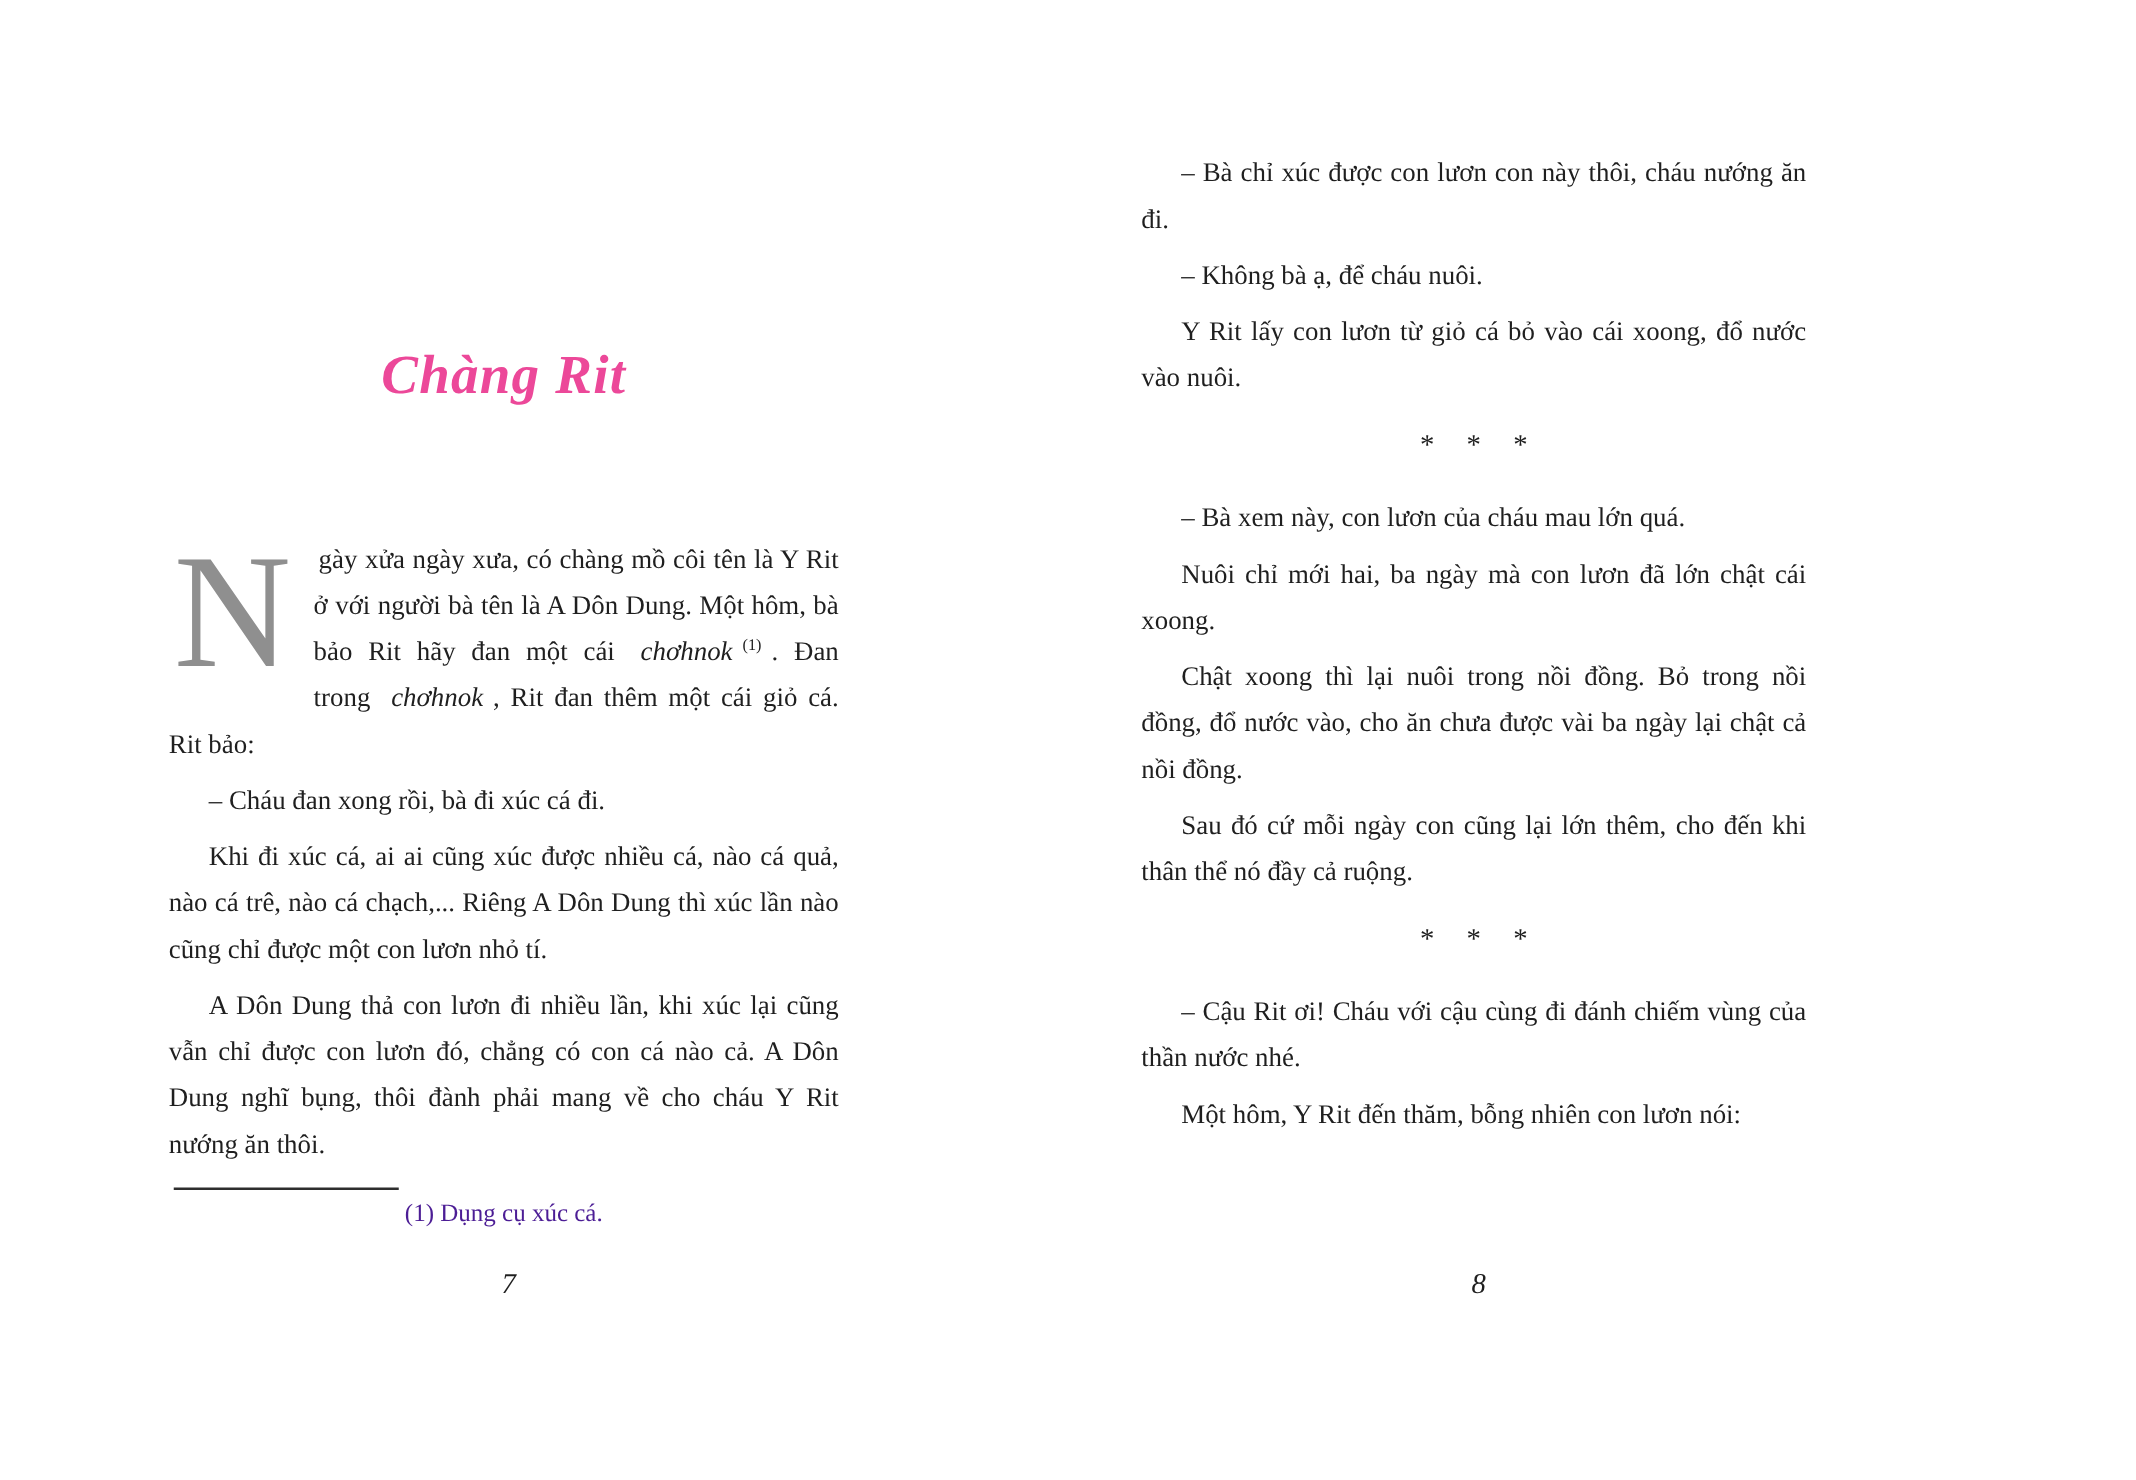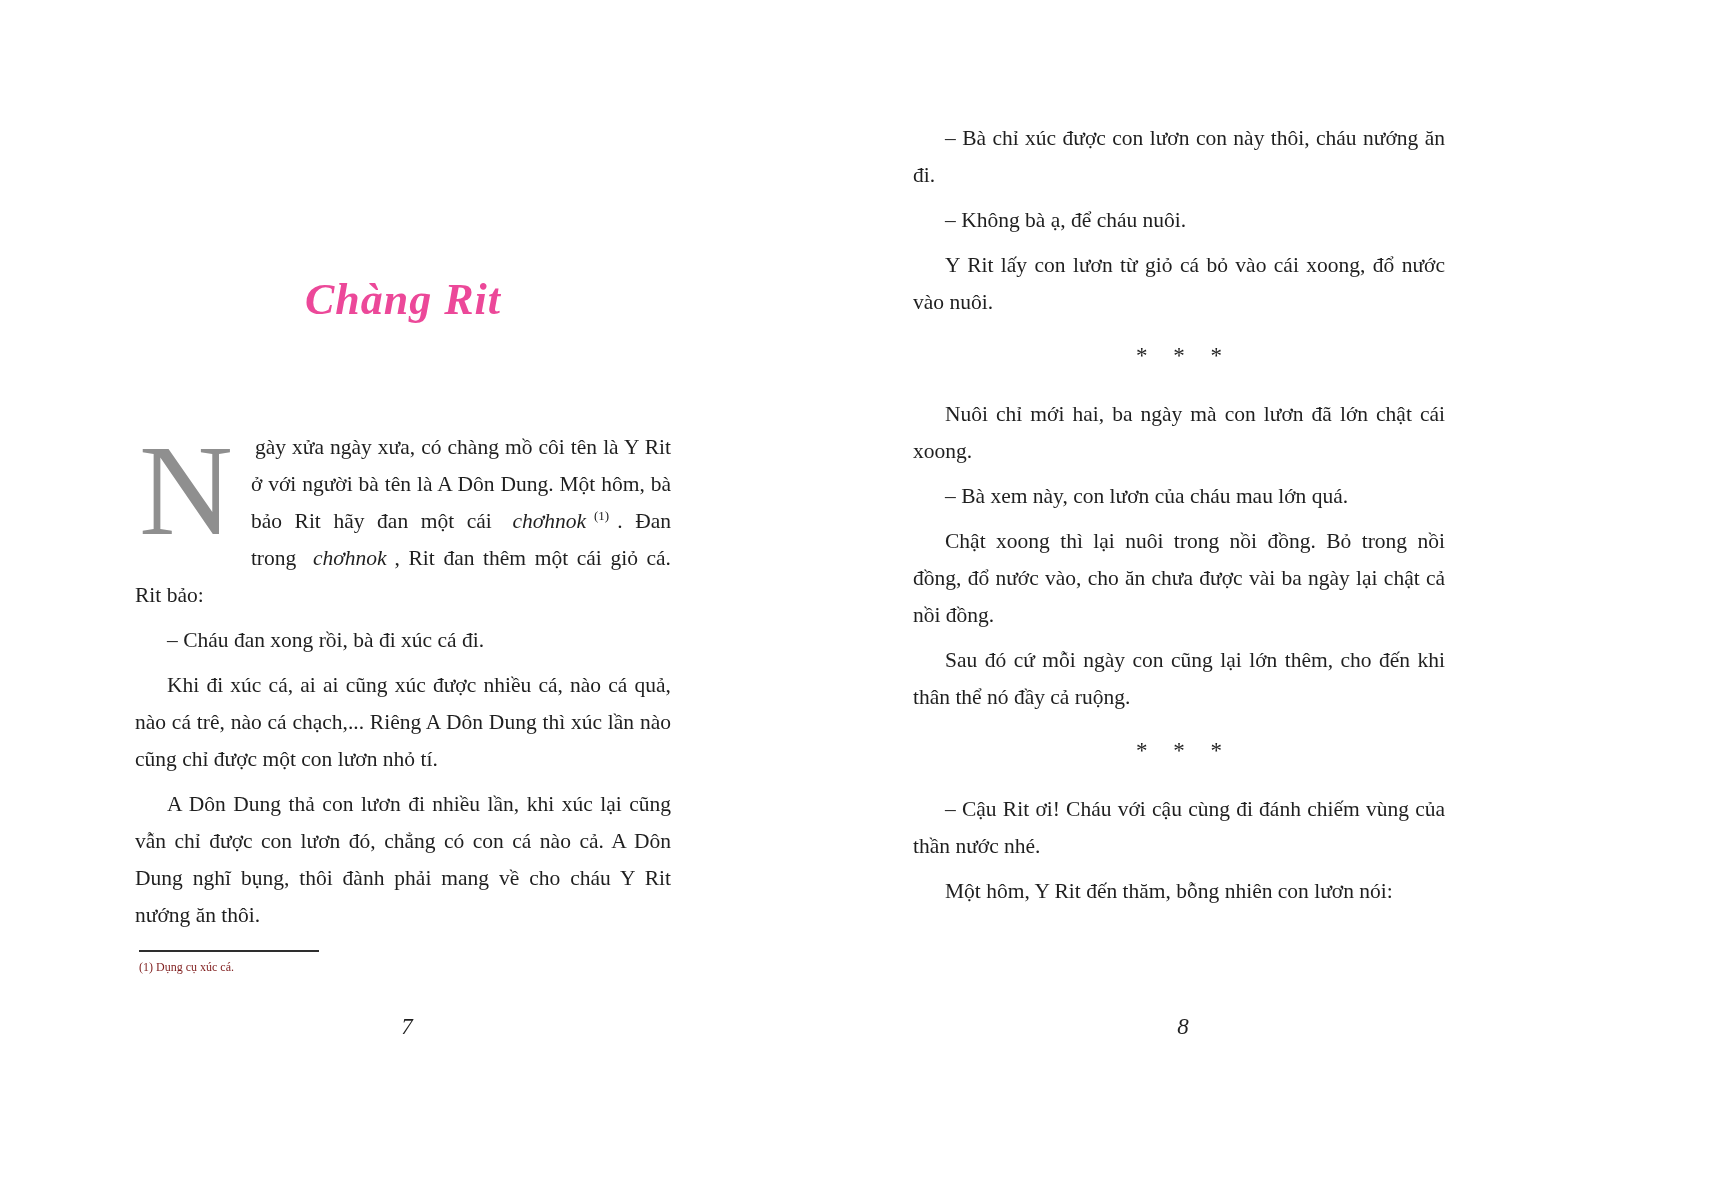--- a/index.html
+++ b/index.html
@@ -64,22 +64,23 @@
     color: #1f1f1f;
   }
 
   .footnote-area { margin-top: 16px; }
   .footnote-rule {
     width: 180px;
     border-top: 2px solid #2e2e2e;
     margin-bottom: 8px;
   }
   .footnote {
-    font-size: 12px;
-    color: #7f1d1d;
+    font-size: 20px;
+    color: #4c1d95;
+    text-align: center;
   }
 
   .page-number {
     position: absolute;
     top: 998px;
     left: 0;
     width: 100%;
     text-align: center;
     font-size: 23px;
     font-style: italic;
@@ -111,22 +112,22 @@
   </div>
 
   <div class="page page-right">
     <div class="body-right">
       <p class="para">– Bà chỉ xúc được con lươn con này thôi, cháu nướng ăn đi.</p>
       <p class="para">– Không bà ạ, để cháu nuôi.</p>
       <p class="para">Y Rit lấy con lươn từ giỏ cá bỏ vào cái xoong, đổ nước vào nuôi.</p>
 
       <div class="separator">* * *</div>
 
+      <p class="para">– Bà xem này, con lươn của cháu mau lớn quá.</p>
       <p class="para">Nuôi chỉ mới hai, ba ngày mà con lươn đã lớn chật cái xoong.</p>
-      <p class="para">– Bà xem này, con lươn của cháu mau lớn quá.</p>
       <p class="para">Chật xoong thì lại nuôi trong nồi đồng. Bỏ trong nồi đồng, đổ nước vào, cho ăn chưa được vài ba ngày lại chật cả nồi đồng.</p>
       <p class="para">Sau đó cứ mỗi ngày con cũng lại lớn thêm, cho đến khi thân thể nó đầy cả ruộng.</p>
 
       <div class="separator">* * *</div>
 
       <p class="para">– Cậu Rit ơi! Cháu với cậu cùng đi đánh chiếm vùng của thần nước nhé.</p>
       <p class="para">Một hôm, Y Rit đến thăm, bỗng nhiên con lươn nói:</p>
     </div>
 
     <div class="page-number">8</div>

